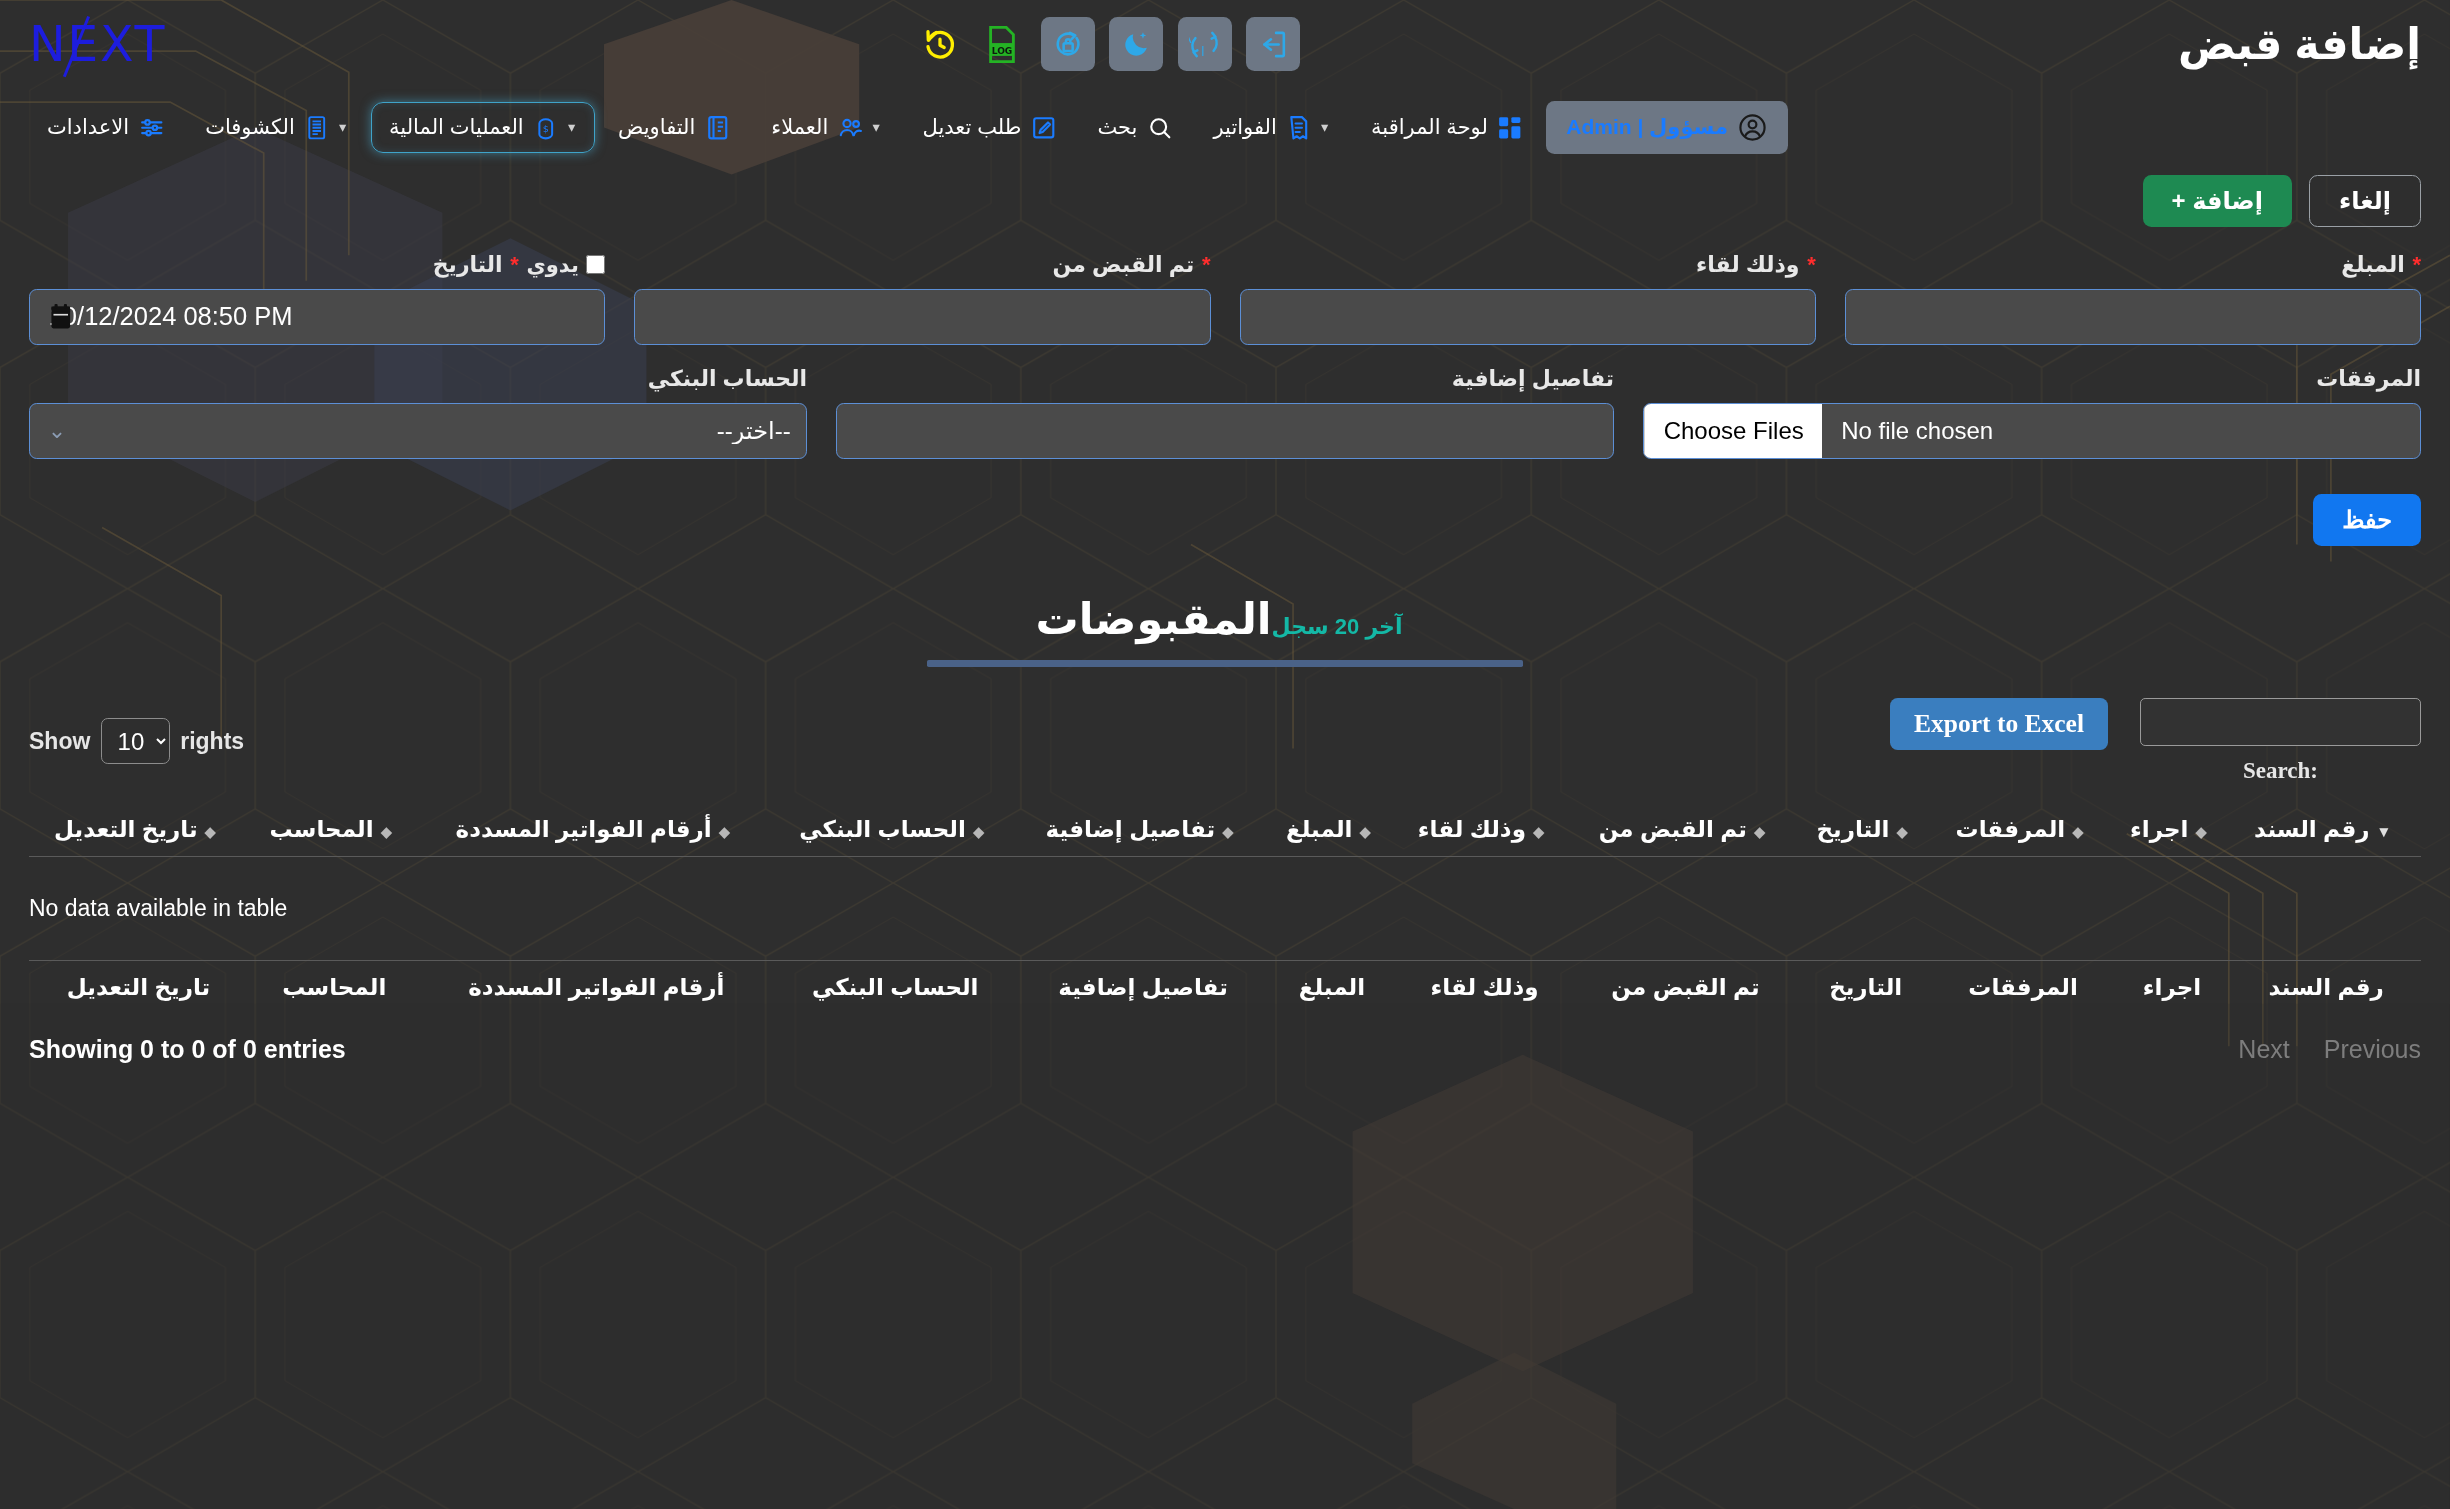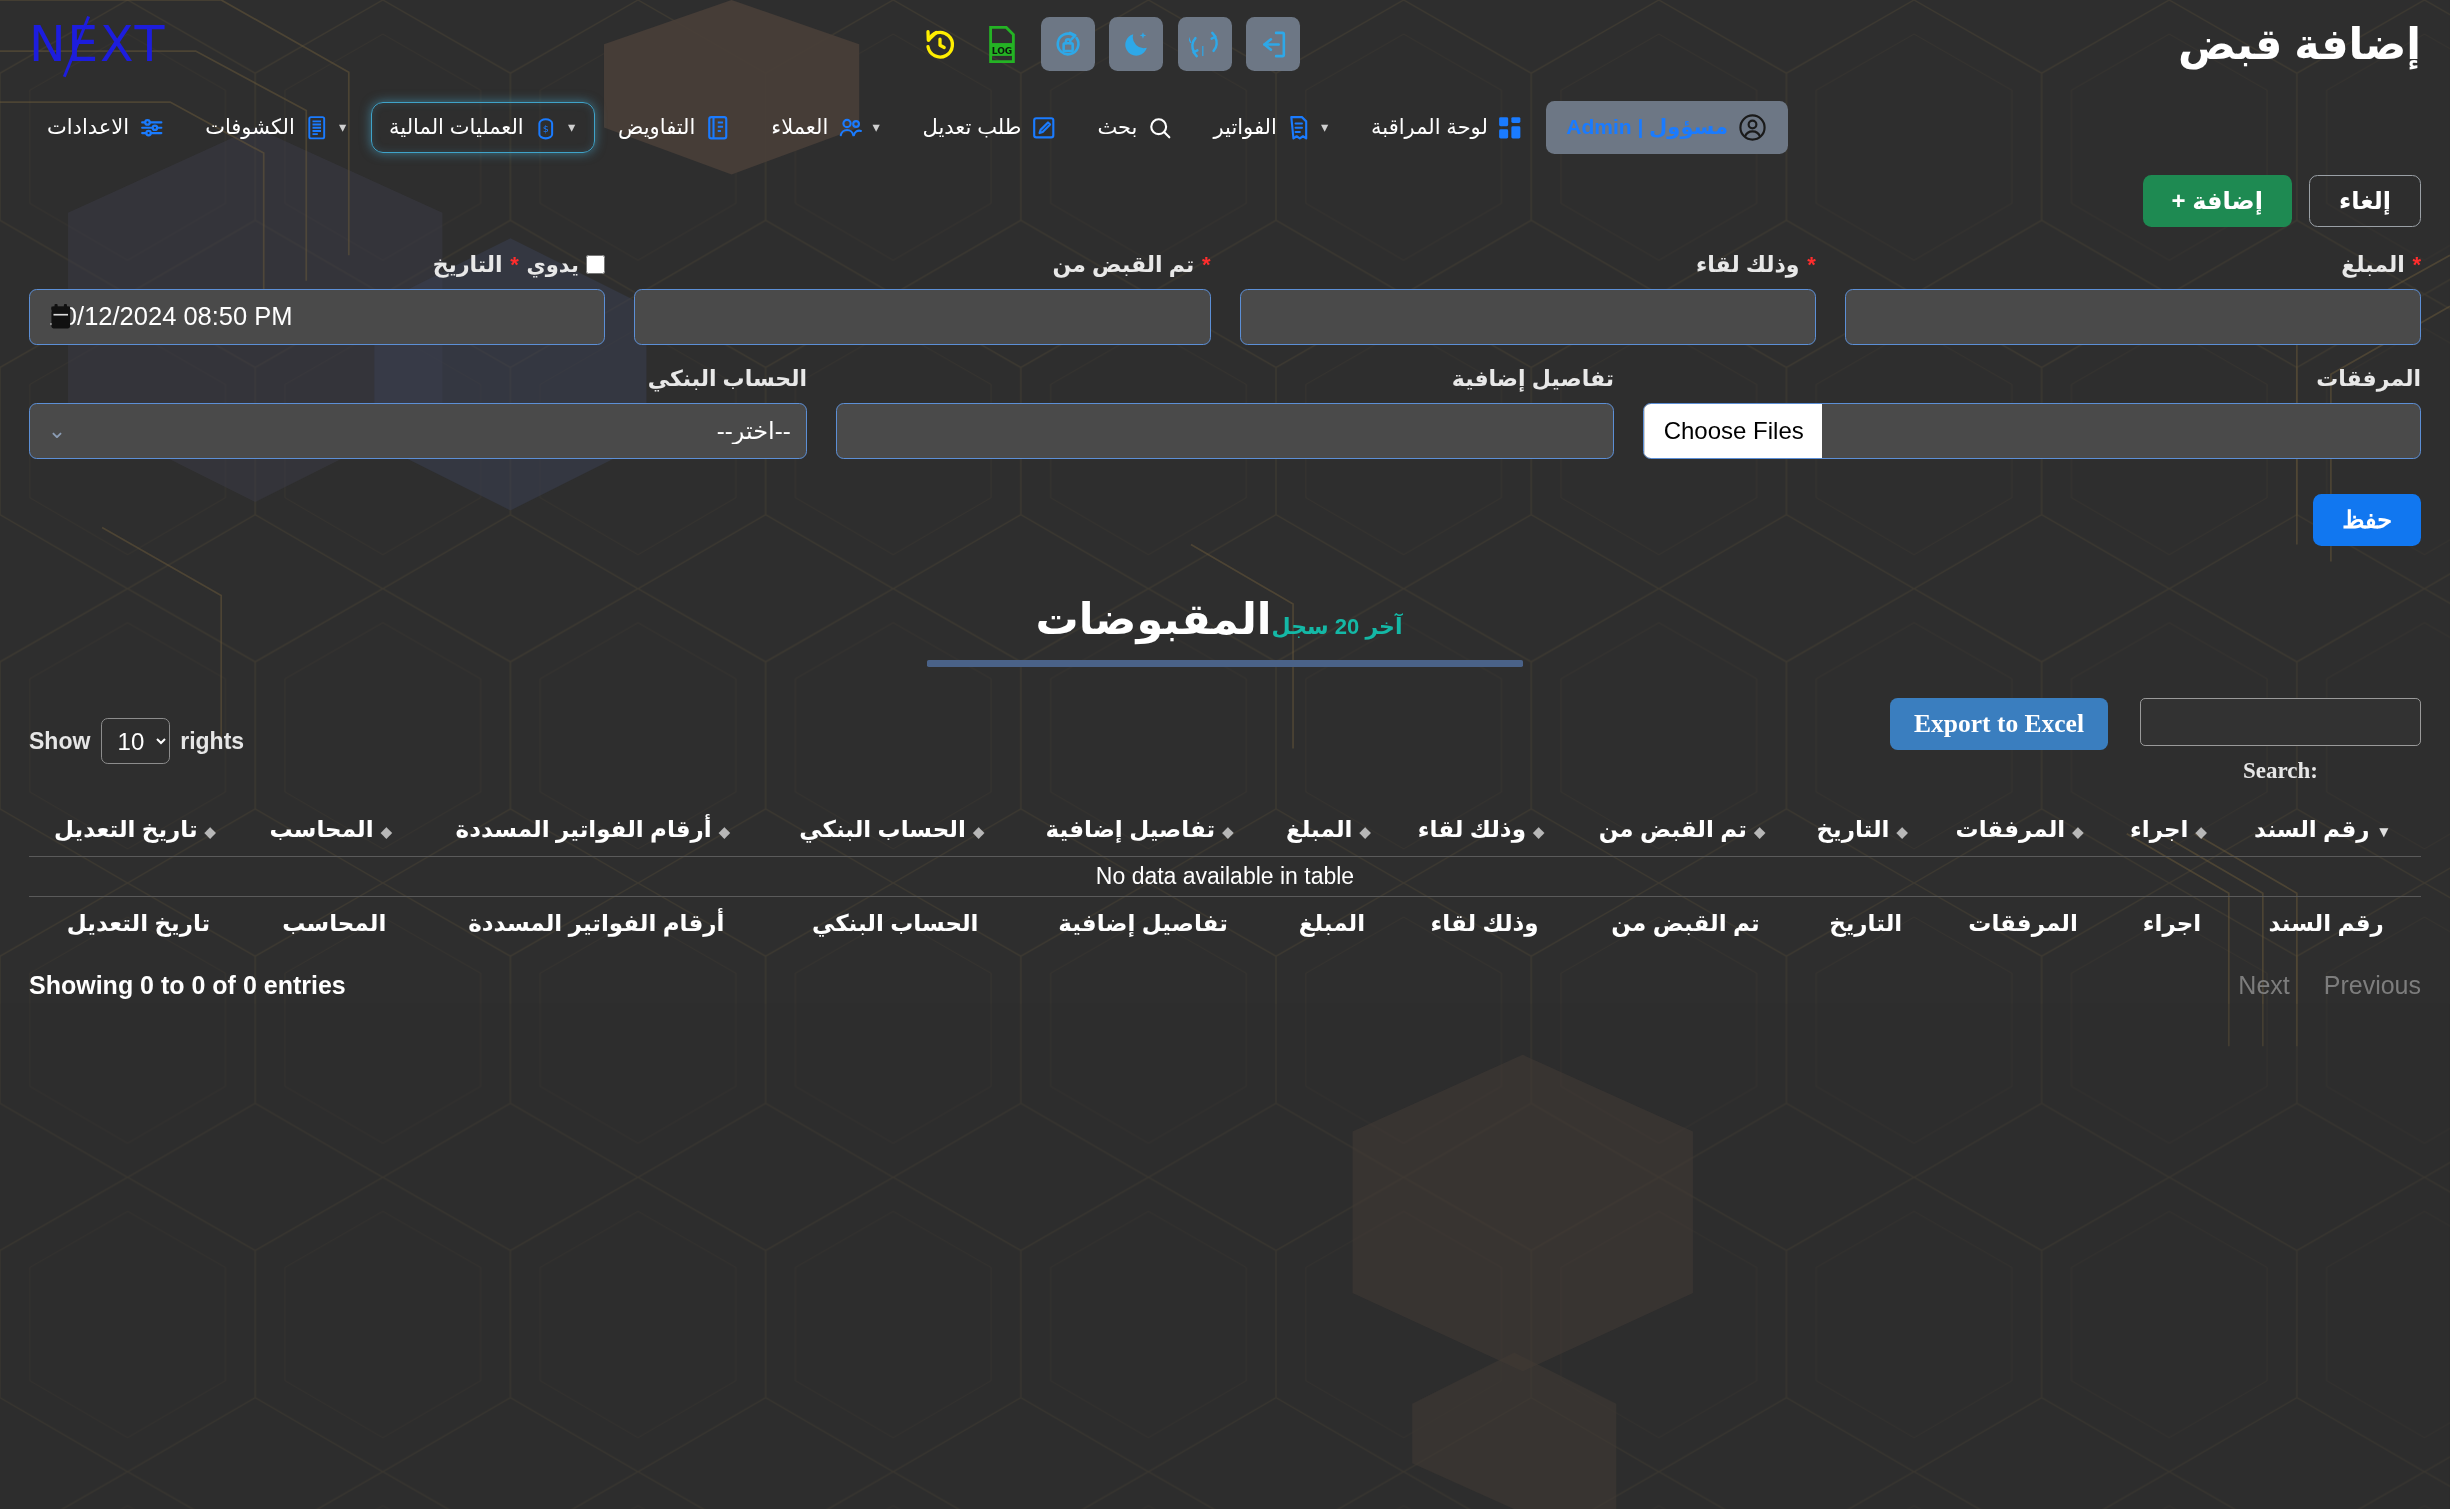--- a/index.html
+++ b/index.html
@@ -346,24 +346,24 @@
   tfoot th { border-bottom: none; border-top: 1.7px solid #5a5a5a; }
   .sort-mark {
     display: inline-block;
     margin: 0 6.8px;
     color: #cfcfcf;
     font-size: 15.3px;
     opacity: .85;
   }
   .sort-mark.desc { color: #ffffff; }
   td.empty-cell {
-    text-align: center;
+    text-align: left;
     font-size: 23px;
     color: #ffffff;
-    padding: 6px 0;
+    padding: 38px 0;
     border-bottom: 1.7px solid #5a5a5a;
   }
   #table-footer {
     display: flex; align-items: center; justify-content: space-between;
     margin-top: 22px;
     direction: ltr;
   }
   #info-text { font-size: 25px; color: #ffffff; font-weight: 700; }
   #pager { display: flex; gap: 34px; }
   .pager-link {
@@ -630,20 +630,21 @@
     </div>
 
     <div class="form-row">
 
       <div class="field">
         <div class="field-label">
           <span>المرفقات</span>
         </div>
         <div class="file-wrap">
           <div class="file-btn">Choose Files</div>
+          <div class="file-name">No file chosen</div>
         </div>
       </div>
 
       <div class="field">
         <div class="field-label">
           <span>تفاصيل إضافية</span>
         </div>
         <input class="inp" type="text" value="" style="">
       </div>
 

